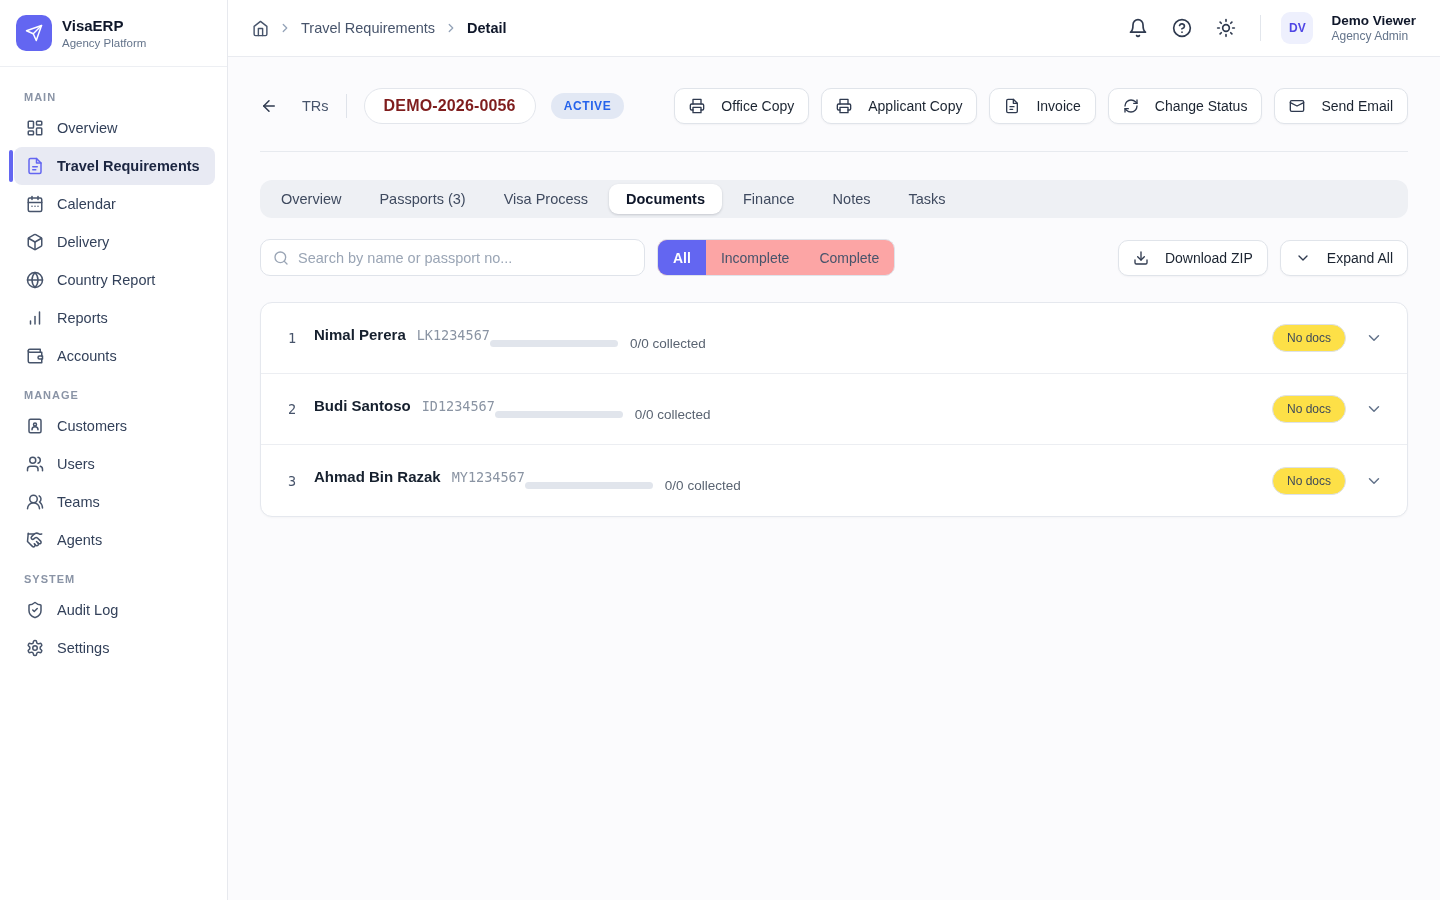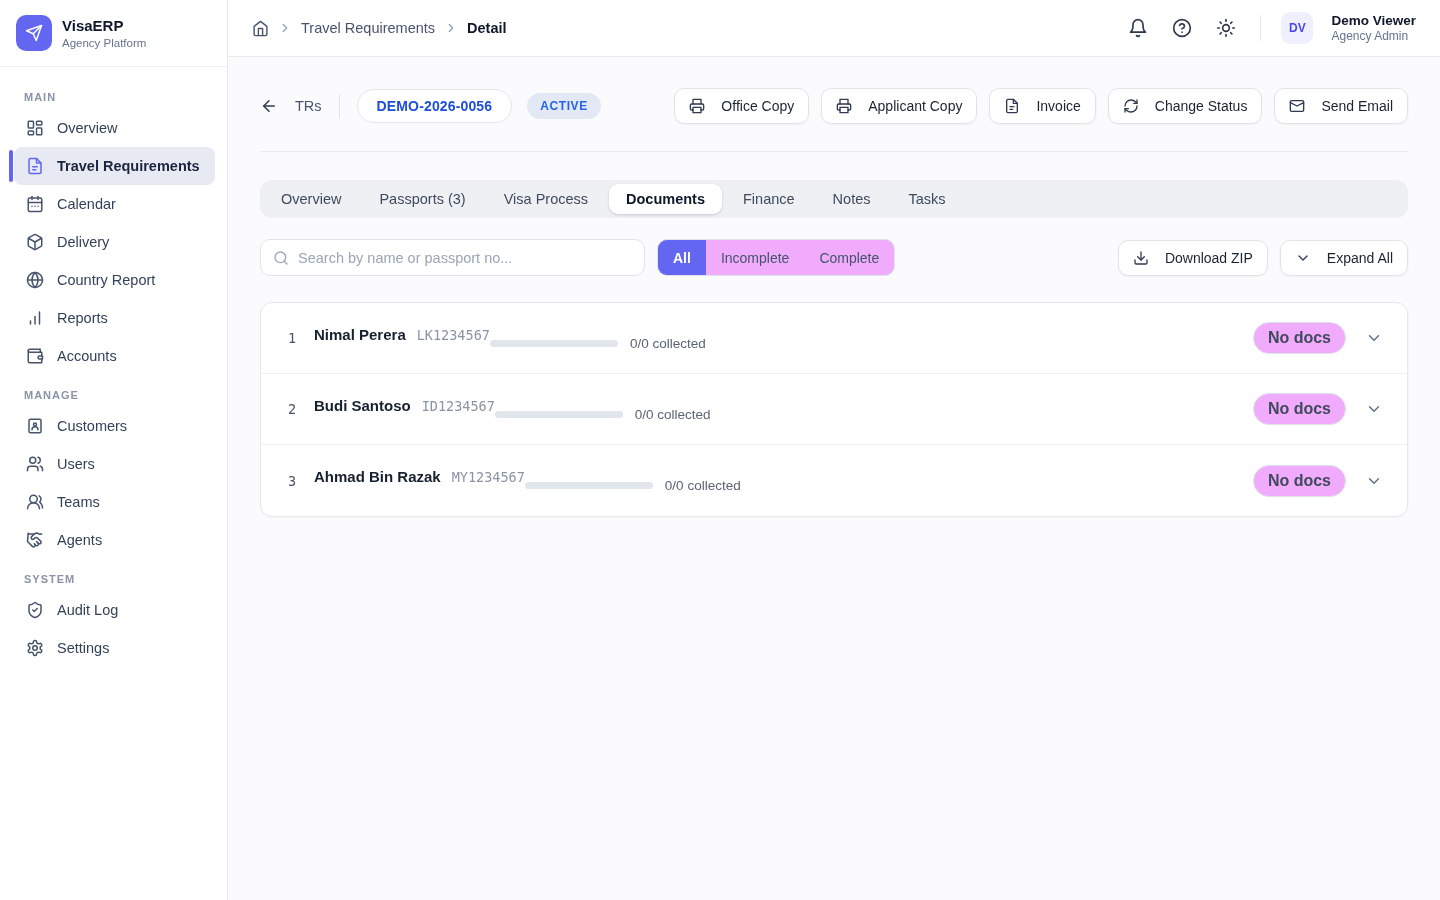--- a/index.html
+++ b/index.html
@@ -75,28 +75,28 @@
   }
   .user-meta { margin-left:10px; }
   .user-name { font-size:13.5px; font-weight:700; color:#0f172a; line-height:1.25; }
   .user-role { font-size:12px; color:#64748b; }
 
   .content { padding:31px 32px 0 32px; }
 
   
   .detail-header { display:flex; align-items:center; }
   .back-btn {
-    display:flex; align-items:center; gap:17px; background:none; border:none;
+    display:flex; align-items:center; gap:24px; background:none; border:none;
     color:#47546b; font-size:14.5px; cursor:pointer; font-family:inherit;
   }
   .back-btn .arrow { color:#2f3a4f; }
   .vert-divider { width:1px; height:24px; background:#dfe3ea; margin:0 17px; }
   .ref-pill {
     border:1px solid #e3e6ec; background:#ffffff; border-radius:9999px;
-    padding:8px 19px; font-size:14px; font-weight:700; color:#1d4ed8;
+    padding:8px 19px; font-size:16px; font-weight:700; color:#7f1d1d;
     letter-spacing:0.01em;
   }
   .status-badge {
     margin-left:15px; background:#e2e8f4; color:#2563eb;
     font-size:12px; font-weight:700; letter-spacing:0.05em;
     padding:6px 13px; border-radius:9999px;
   }
   .header-actions { margin-left:auto; display:flex; gap:12px; }
   .btn {
     display:flex; align-items:center; gap:16px; height:36px;
@@ -130,21 +130,21 @@
     width:385px; height:37px; background:#ffffff; border:1px solid #dfe3ea;
     border-radius:10px; display:flex; align-items:center; padding:0 12px; gap:9px;
   }
   .search-box .search-icon { color:#9aa5b5; }
   .search-box input {
     border:none; outline:none; flex:1; font-size:14.5px; color:#1b2431;
     font-family:inherit; background:transparent;
   }
   .search-box input::placeholder { color:#9aa5b5; }
   .segmented {
-    margin-left:12px; height:37px; background:#f0abfc;
+    margin-left:12px; height:37px; background:#fca5a5;
     border:1px solid #dfe3ea; border-radius:10px; display:flex;
     align-items:stretch; overflow:hidden;
   }
   .segment {
     display:flex; align-items:center; padding:0 15px; font-size:14px;
     color:#47546b; background:transparent; border:none; font-family:inherit;
     cursor:pointer;
   }
   .segment.active { background:#6366f1; color:#ffffff; font-weight:600; }
   .toolbar-right { margin-left:auto; display:flex; gap:12px; }
@@ -169,22 +169,22 @@
   .pax-passport { font-size:13.5px; color:#8a94a3; }
   .pax-line2 { display:flex; align-items:center; margin-top:10px; }
   .progress-track {
     width:128px; height:7px; border-radius:4px; background:#e1e5ec;
     overflow:hidden;
   }
   .progress-fill { height:100%; width:0; background:#6366f1; border-radius:4px; }
   .pax-progress-label { font-size:13.5px; color:#5a6472; margin-left:12px; }
   .pax-right { margin-left:auto; display:flex; align-items:center; gap:19px; }
   .nodocs-pill {
-    border:1px solid #dde1e8; border-radius:9999px; background:#f0abfc;
-    padding:6px 14px; font-size:16px; font-weight:700; color:#3f4a5a;
+    border:1px solid #dde1e8; border-radius:9999px; background:#fde047;
+    padding:6px 14px; font-size:12px; font-weight:400; color:#3f4a5a;
   }
   .row-chevron { color:#64748b; display:flex; cursor:pointer; }
 </style>
 </head>
 <body>
 
 <aside class="sidebar">
   <div class="brand">
     <div class="brand-logo">
       <svg width="18" height="18" viewBox="0 0 24 24" fill="none" stroke="currentColor" stroke-width="2" stroke-linecap="round" stroke-linejoin="round">

